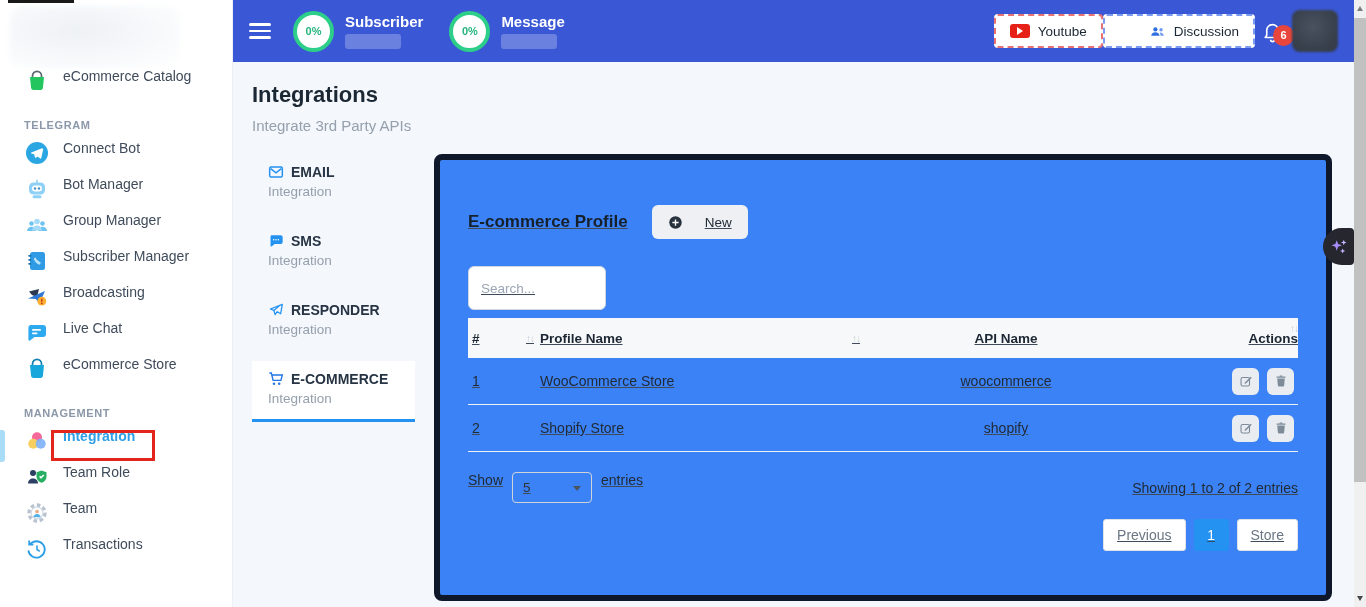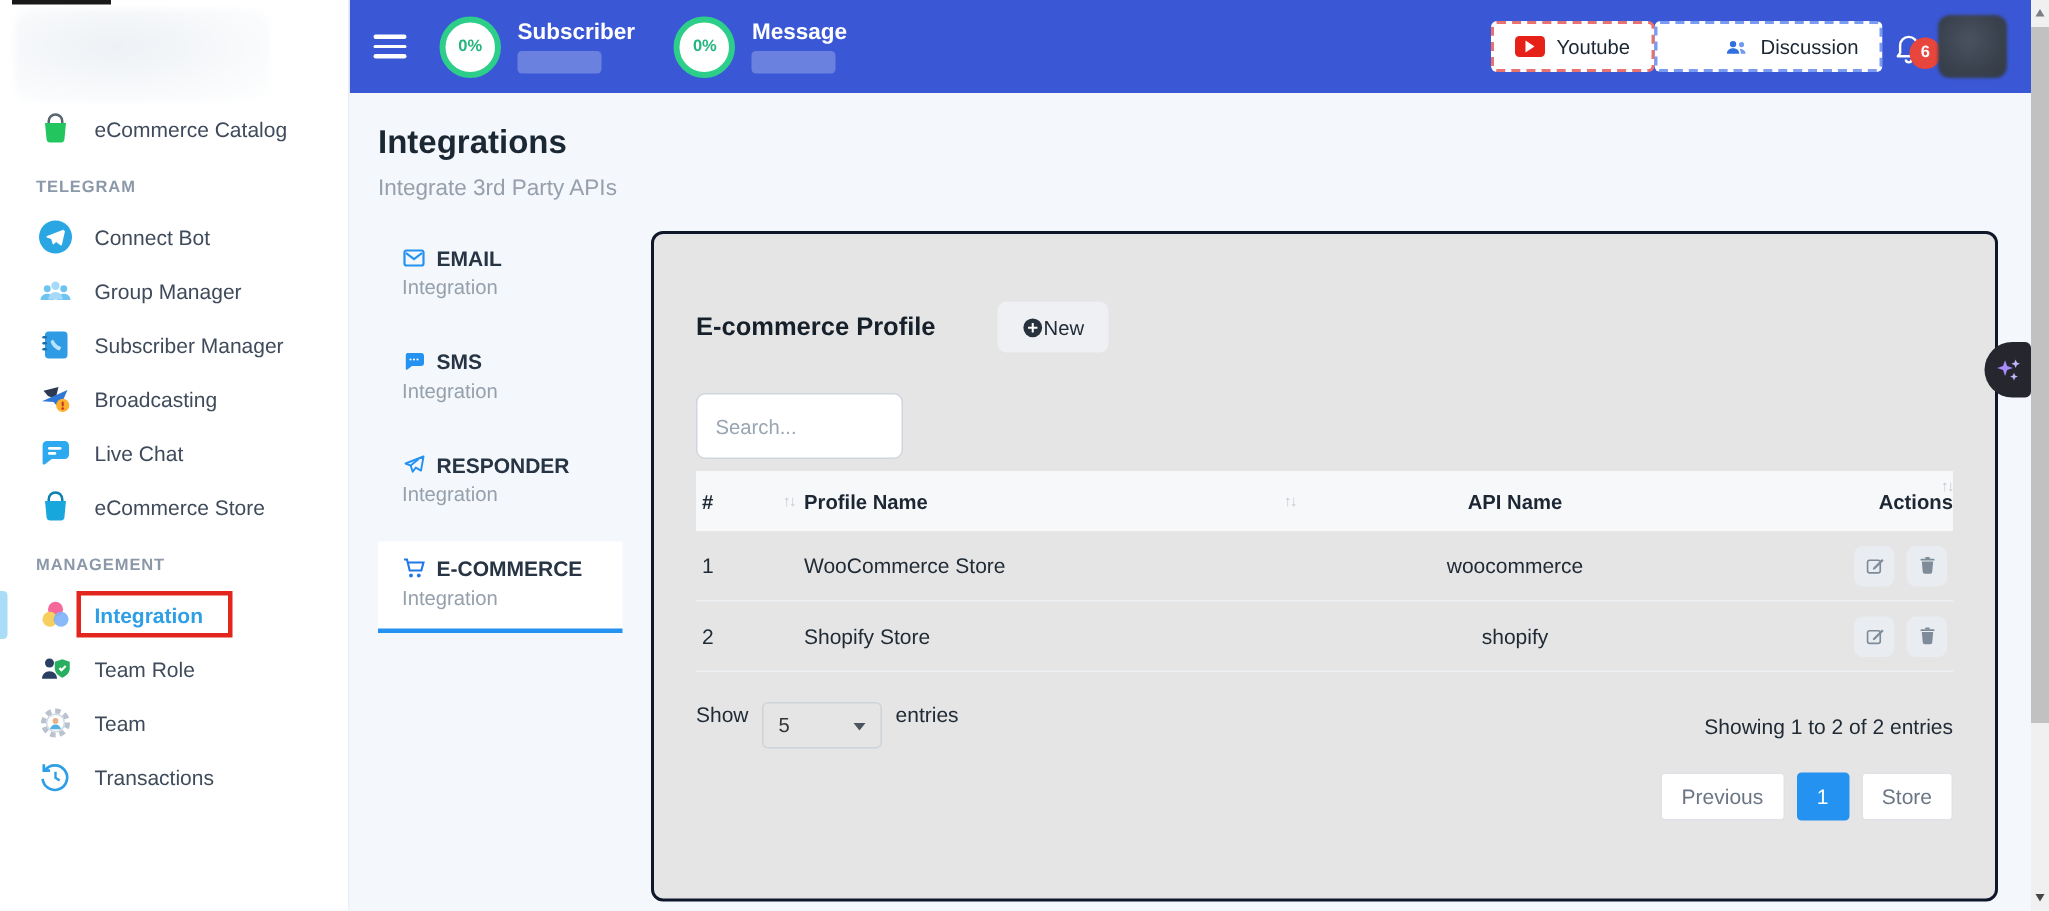--- a/index.html
+++ b/index.html
@@ -4,21 +4,21 @@
 <style>
   * { margin:0; padding:0; box-sizing:border-box; }
   html,body { width:1366px; height:607px; overflow:hidden; }
   body { font-family:"Liberation Sans", sans-serif; background:#f4f7fc; position:relative; color:#3f4b5b; }
 
   
   .sidebar { position:absolute; left:0; top:0; width:233px; height:607px; background:#fff; border-right:1px solid #eceff3; z-index:5; }
   .logo-blob { position:absolute; top:6px; left:10px; width:170px; height:62px; background:radial-gradient(ellipse at 40% 40%, #eef1f5 0%, #f7f9fb 55%, #fff 100%); border-radius:12px; filter:blur(2px); }
   .logo-line { position:absolute; top:0; left:8px; width:66px; height:3px; background:#191919; }
   .nav { position:absolute; top:68px; left:0; width:100%; }
-  .s-item { display:flex; align-items:center; gap:13px; height:36px; padding-left:24px; font-size:14px; color:#3f4b5b; position:relative; cursor:pointer; }
+  .s-item { display:flex; align-items:flex-start; gap:13px; height:36px; padding-left:24px; font-size:14px; color:#3f4b5b; position:relative; cursor:pointer; }
   .s-item .icn { width:26px; height:26px; flex:none; display:flex; align-items:center; justify-content:center; }
   .s-item .icn svg { width:24px; height:24px; }
   .s-sec { padding:15px 0 9px 24px; font-size:11px; font-weight:700; color:#8b98a9; letter-spacing:.6px; }
   .s-item.active .lbl { color:#2e9fe6; font-weight:700; }
   .active-bar { position:absolute; left:0; top:2px; width:5px; height:32px; background:#a9dcf6; border-radius:0 3px 3px 0; }
   .red-box { position:absolute; left:51px; top:2px; width:104px; height:31px; border:3px solid #e3261d; z-index:9; pointer-events:none; }
 
   
   .topbar { position:absolute; left:233px; top:0; width:1121px; height:62px; background:#3a57d5; display:flex; align-items:center; padding:0 16px; z-index:4; }
   .hamburger { width:22px; cursor:pointer; margin-right:22px; }
@@ -43,24 +43,24 @@
   .pg-sub { font-size:15px; color:#95a0ac; margin-top:9px; }
   .main-row { display:flex; margin-top:20px; align-items:flex-start; }
 
   .subnav { width:163px; flex:none; }
   .subnav-item { padding:10px 16px 11px; margin-bottom:13px; cursor:pointer; }
   .subnav-item.active { background:#fff; border-bottom:3px solid #2492f0; padding-bottom:13px; }
   .sn-title { display:flex; align-items:center; gap:7px; font-weight:700; font-size:14px; color:#273444; }
   .sn-title svg { width:16px; height:16px; flex:none; }
   .sn-sub { font-size:13.5px; color:#95a0ac; margin-top:4px; }
 
-  .card { flex:1; margin-left:19px; background:#e5e5e5; border:2px solid #0f172a; border-radius:8px; padding:45px 28px 24px; min-height:447px; }
+  .card { flex:1; margin-left:19px; background:#3b82f6; border:6px solid #0f172a; border-radius:8px; padding:45px 28px 24px; min-height:447px;text-decoration:underline; }
   .card-head { display:flex; align-items:center; }
   .card-title { font-size:17px; font-weight:700; color:#16202b; }
-  .new-btn { margin-left:41px; background:#eef0f3; border:none; border-radius:6px; height:34px; padding:0 16px; display:flex; align-items:center; gap:0; font-size:13.5px; color:#222c38; cursor:pointer; font-family:inherit; }
+  .new-btn { margin-left:24px; background:#eef0f3; border:none; border-radius:6px; height:34px; padding:0 16px; display:flex; align-items:center; gap:22px; font-size:13.5px; color:#222c38; cursor:pointer; font-family:inherit; }
   .search-input { margin-top:27px; width:138px; height:44px; border:1px solid #cfd6dd; border-radius:6px; padding:0 12px; font-size:13.5px; color:#333; outline:none; font-family:inherit; display:block; }
   .search-input::placeholder { color:#9aa5b2; }
 
   .tbl { margin-top:8px; }
   .thead, .trow { display:flex; align-items:center; }
   .thead { height:40px; background:#f7f8fa; font-weight:700; font-size:13.5px; color:#1c2733; }
   .trow { height:47px; border-bottom:1px solid #eef1f4; font-size:14px; color:#212b36; }
   .c1 { width:72px; padding-left:4px; display:flex; align-items:center; }
   .c2 { flex:1; display:flex; align-items:center; }
   .c3 { width:280px; text-align:center; justify-content:center; display:flex; }
@@ -107,20 +107,33 @@
     <div class="s-sec">TELEGRAM</div>
 
     <div class="s-item">
       <span class="icn">
         <svg viewBox="0 0 24 24">
             <circle cx="12" cy="12" r="11" fill="#2AA7E3"></circle>
             <path d="M17.6 7 6.4 11.4c-.7.3-.6.8-.1 1l2.8.9 1 3.2c.2.5.5.6.9.2l1.4-1.3 2.9 2.1c.5.3.9.1 1-.5l1.9-8.4c.2-.8-.3-1.1-.9-.6z" fill="#fff"></path>
           </svg>
       </span>
       <span class="lbl">Connect Bot</span>
+    </div>
+    <div class="s-item">
+      <span class="icn">
+        <svg viewBox="0 0 24 24">
+            <rect x="11.2" y="2.8" width="1.6" height="3.4" fill="#8fd0f6"></rect>
+            <rect x="4" y="5.5" width="16" height="12" rx="4.5" fill="#8fd0f6"></rect>
+            <rect x="7" y="8.5" width="10" height="6" rx="3" fill="#fff"></rect>
+            <circle cx="10" cy="11.5" r="1.2" fill="#4a90c4"></circle>
+            <circle cx="14" cy="11.5" r="1.2" fill="#4a90c4"></circle>
+            <rect x="7.5" y="18.2" width="9" height="3" rx="1.5" fill="#8fd0f6"></rect>
+          </svg>
+      </span>
+      <span class="lbl">Bot Manager</span>
     </div>
     <div class="s-item">
       <span class="icn">
         <svg viewBox="0 0 24 24" fill="#6ec3f0">
             <circle cx="6.5" cy="10.5" r="2.3"></circle>
             <circle cx="17.5" cy="10.5" r="2.3"></circle>
             <path d="M2 18c0-2.4 2-4.2 4.5-4.2S11 15.6 11 18z"></path>
             <path d="M13 18c0-2.4 2-4.2 4.5-4.2S22 15.6 22 18z"></path>
             <circle cx="12" cy="8.5" r="2.8" fill="#a5dbf8"></circle>
             <path d="M7.2 17.6c0-3 2.1-5 4.8-5s4.8 2 4.8 5z" fill="#a5dbf8"></path>

